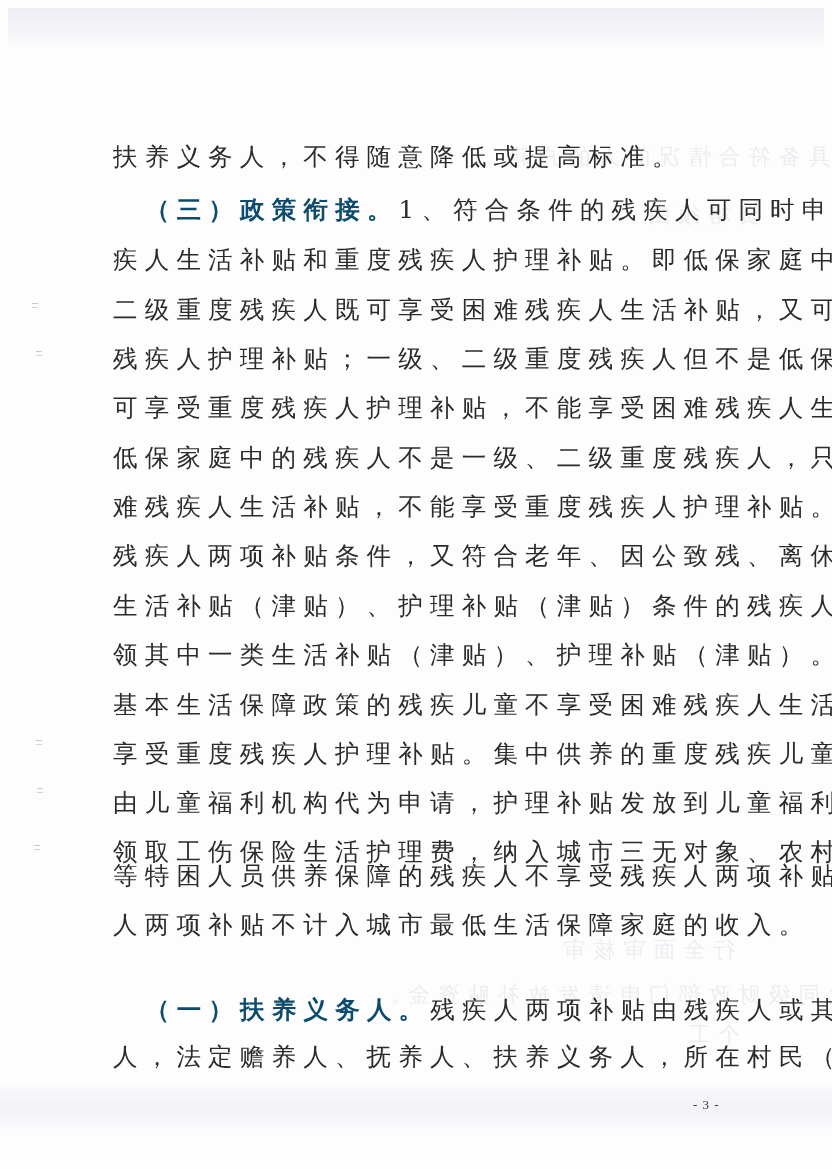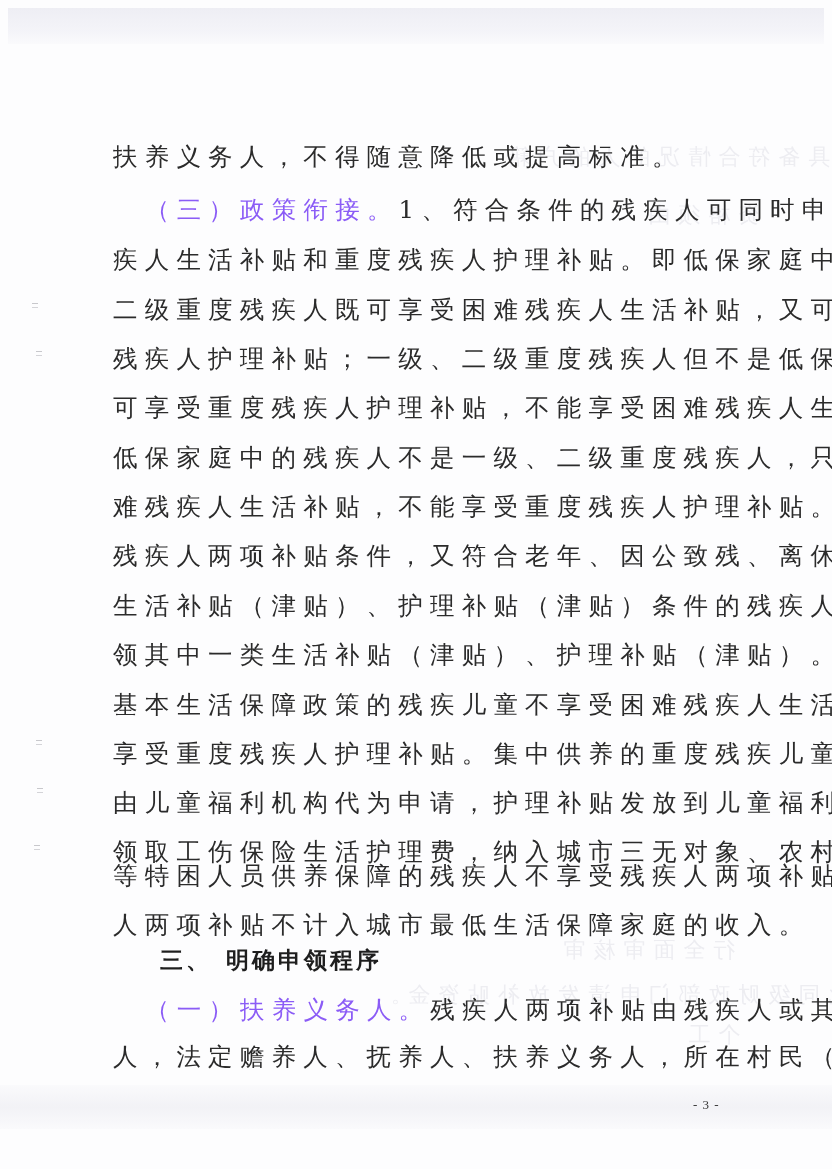--- a/index.html
+++ b/index.html
@@ -53,22 +53,22 @@
       color: #2b2b2b;
       white-space: nowrap;
       letter-spacing: 7.2px;
       text-align: justify;
       text-align-last: justify;
     }
     .line.short {
       text-align-last: left;
     }
     .line .bold {
-      font-weight: normal;
-      color: #8b5cf6;
+      font-weight: bold;
+      color: #0c4a6e;
     }
     .heading {
       position: absolute;
       left: 160px;
       font-family: "DejaVu Sans", "Liberation Sans", sans-serif;
       font-weight: bold;
       font-size: 23px;
       line-height: 34px;
       height: 34px;
       color: #1e1e1e;
@@ -136,23 +136,20 @@
     <div class="line" style="top:688px;"><span>基本生活保障政策的残疾儿童不享受困难残疾人生活补贴，可</span></div>
     <div class="line" style="top:737px;"><span>享受重度残疾人护理补贴。集中供养的重度残疾儿童护理补贴</span></div>
     <div class="line" style="top:786px;"><span>由儿童福利机构代为申请，护理补贴发放到儿童福利机构。4、</span></div>
     <div class="line" style="top:835px;"><span>领取工伤保险生活护理费，纳入城市三无对象、农村五保对象</span></div>
     <div class="line" style="top:858px; top:857px;"></div>
   </div>
 
   <div class="line" style="top:859px;"><span>等特困人员供养保障的残疾人不享受残疾人两项补贴。5、残疾</span></div>
   <div class="line short" style="top:908px;"><span>人两项补贴不计入城市最低生活保障家庭的收入。</span></div>
 
-  <div class="heading" style="top:943px;">
-    <span class="num">三、</span><span>明确申领程序</span>
-  </div>
 
   <div class="line" style="top:993px; left:145px; width:580px;">
     <span class="bold">（一）扶养义务人。</span><span>残疾人两项补贴由残疾人或其法定监护</span>
   </div>
   <div class="line" style="top:1040px;"><span>人，法定赡养人、抚养人、扶养义务人，所在村民（居民）委</span></div>
 
   <div class="page-number">- 3 -</div>
 </div>
 
 </body></html>

